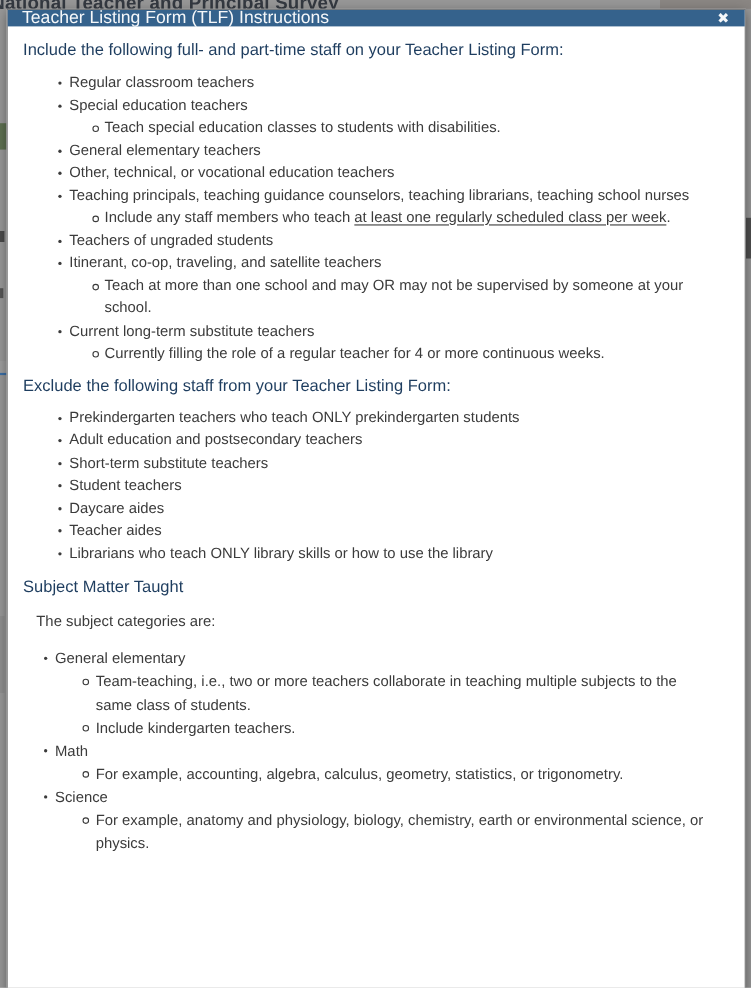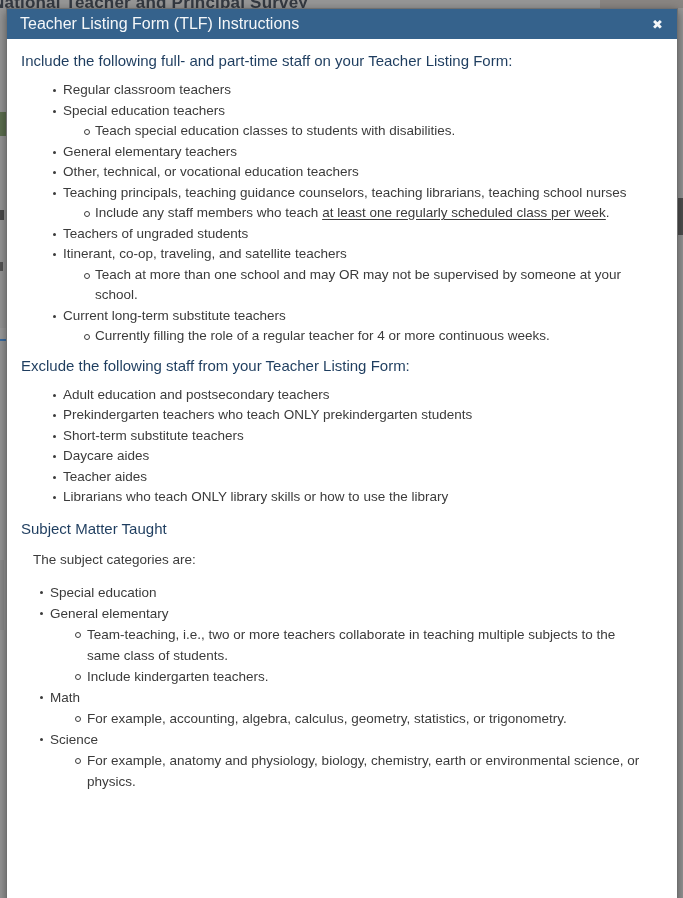--- a/index.html
+++ b/index.html
@@ -29,21 +29,21 @@
   .frag-blue{left:0;top:328px;width:6px;height:13px;background:#9d9d9d;border-bottom:2px solid #3a6ea5;}
   .frag-dark3{left:0;top:560px;width:4px;height:70px;background:#8e8e8e;}
   .frag-right{left:678px;top:198px;width:5px;height:37px;background:#4f4f4f;}
   
   .modal{
     position:absolute;left:6px;top:8px;width:672px;height:920px;
     background:#fff;border:1px solid #6f6f6f;
     box-shadow:0 3px 10px rgba(0,0,0,.45);
   }
   .modal-header{
-    background:var(--header-bg);height:30px;
+    background:var(--header-bg);height:15px;
     display:flex;align-items:center;padding:0 13px;
   }
   .modal-title{flex:1;color:var(--header-text);font-size:16px;font-weight:400;}
   .close-button{
     color:var(--header-text);font-size:13px;font-weight:bold;line-height:1;
     cursor:pointer;padding:2px 1px;user-select:none;
   }
   .modal-body{
     padding:13px 26px 20px 8px;
     color:var(--body-text);font-size:13.5px;
@@ -114,34 +114,34 @@
       <li class="l2"><span>Include any staff members who teach </span><span class="u">at least one regularly scheduled class per week</span><span>.</span></li>
       <li class="l1">Teachers of ungraded students</li>
       <li class="l1">Itinerant, co-op, traveling, and satellite teachers</li>
       <li class="l2">Teach at more than one school and may OR may not be supervised by someone at your school.</li>
       <li class="l1">Current long-term substitute teachers</li>
       <li class="l2">Currently filling the role of a regular teacher for 4 or more continuous weeks.</li>
     </ul>
 
     <h2 class="section-heading">Exclude the following staff from your Teacher Listing Form:</h2>
     <ul class="ilist std">
+      <li class="l1">Prekindergarten teachers who teach ONLY prekindergarten students</li>
       <li class="l1">Adult education and postsecondary teachers</li>
-      <li class="l1">Prekindergarten teachers who teach ONLY prekindergarten students</li>
       <li class="l1">Short-term substitute teachers</li>
+      <li class="l1">Student teachers</li>
       <li class="l1">Daycare aides</li>
       <li class="l1">Teacher aides</li>
       <li class="l1">Librarians who teach ONLY library skills or how to use the library</li>
     </ul>
 
     <div class="spacer-lg"></div>
 
     <h2 class="section-heading">Subject Matter Taught</h2>
     <p class="intro">The subject categories are:</p>
     <ul class="ilist tight">
-      <li class="l1">Special education</li>
       <li class="l1">General elementary</li>
       <li class="l2">Team-teaching, i.e., two or more teachers collaborate in teaching multiple subjects to the same class of students.</li>
       <li class="l2">Include kindergarten teachers.</li>
       <li class="l1">Math</li>
       <li class="l2">For example, accounting, algebra, calculus, geometry, statistics, or trigonometry.</li>
       <li class="l1">Science</li>
       <li class="l2">For example, anatomy and physiology, biology, chemistry, earth or environmental science, or physics.</li>
     </ul>
 
   </div>

